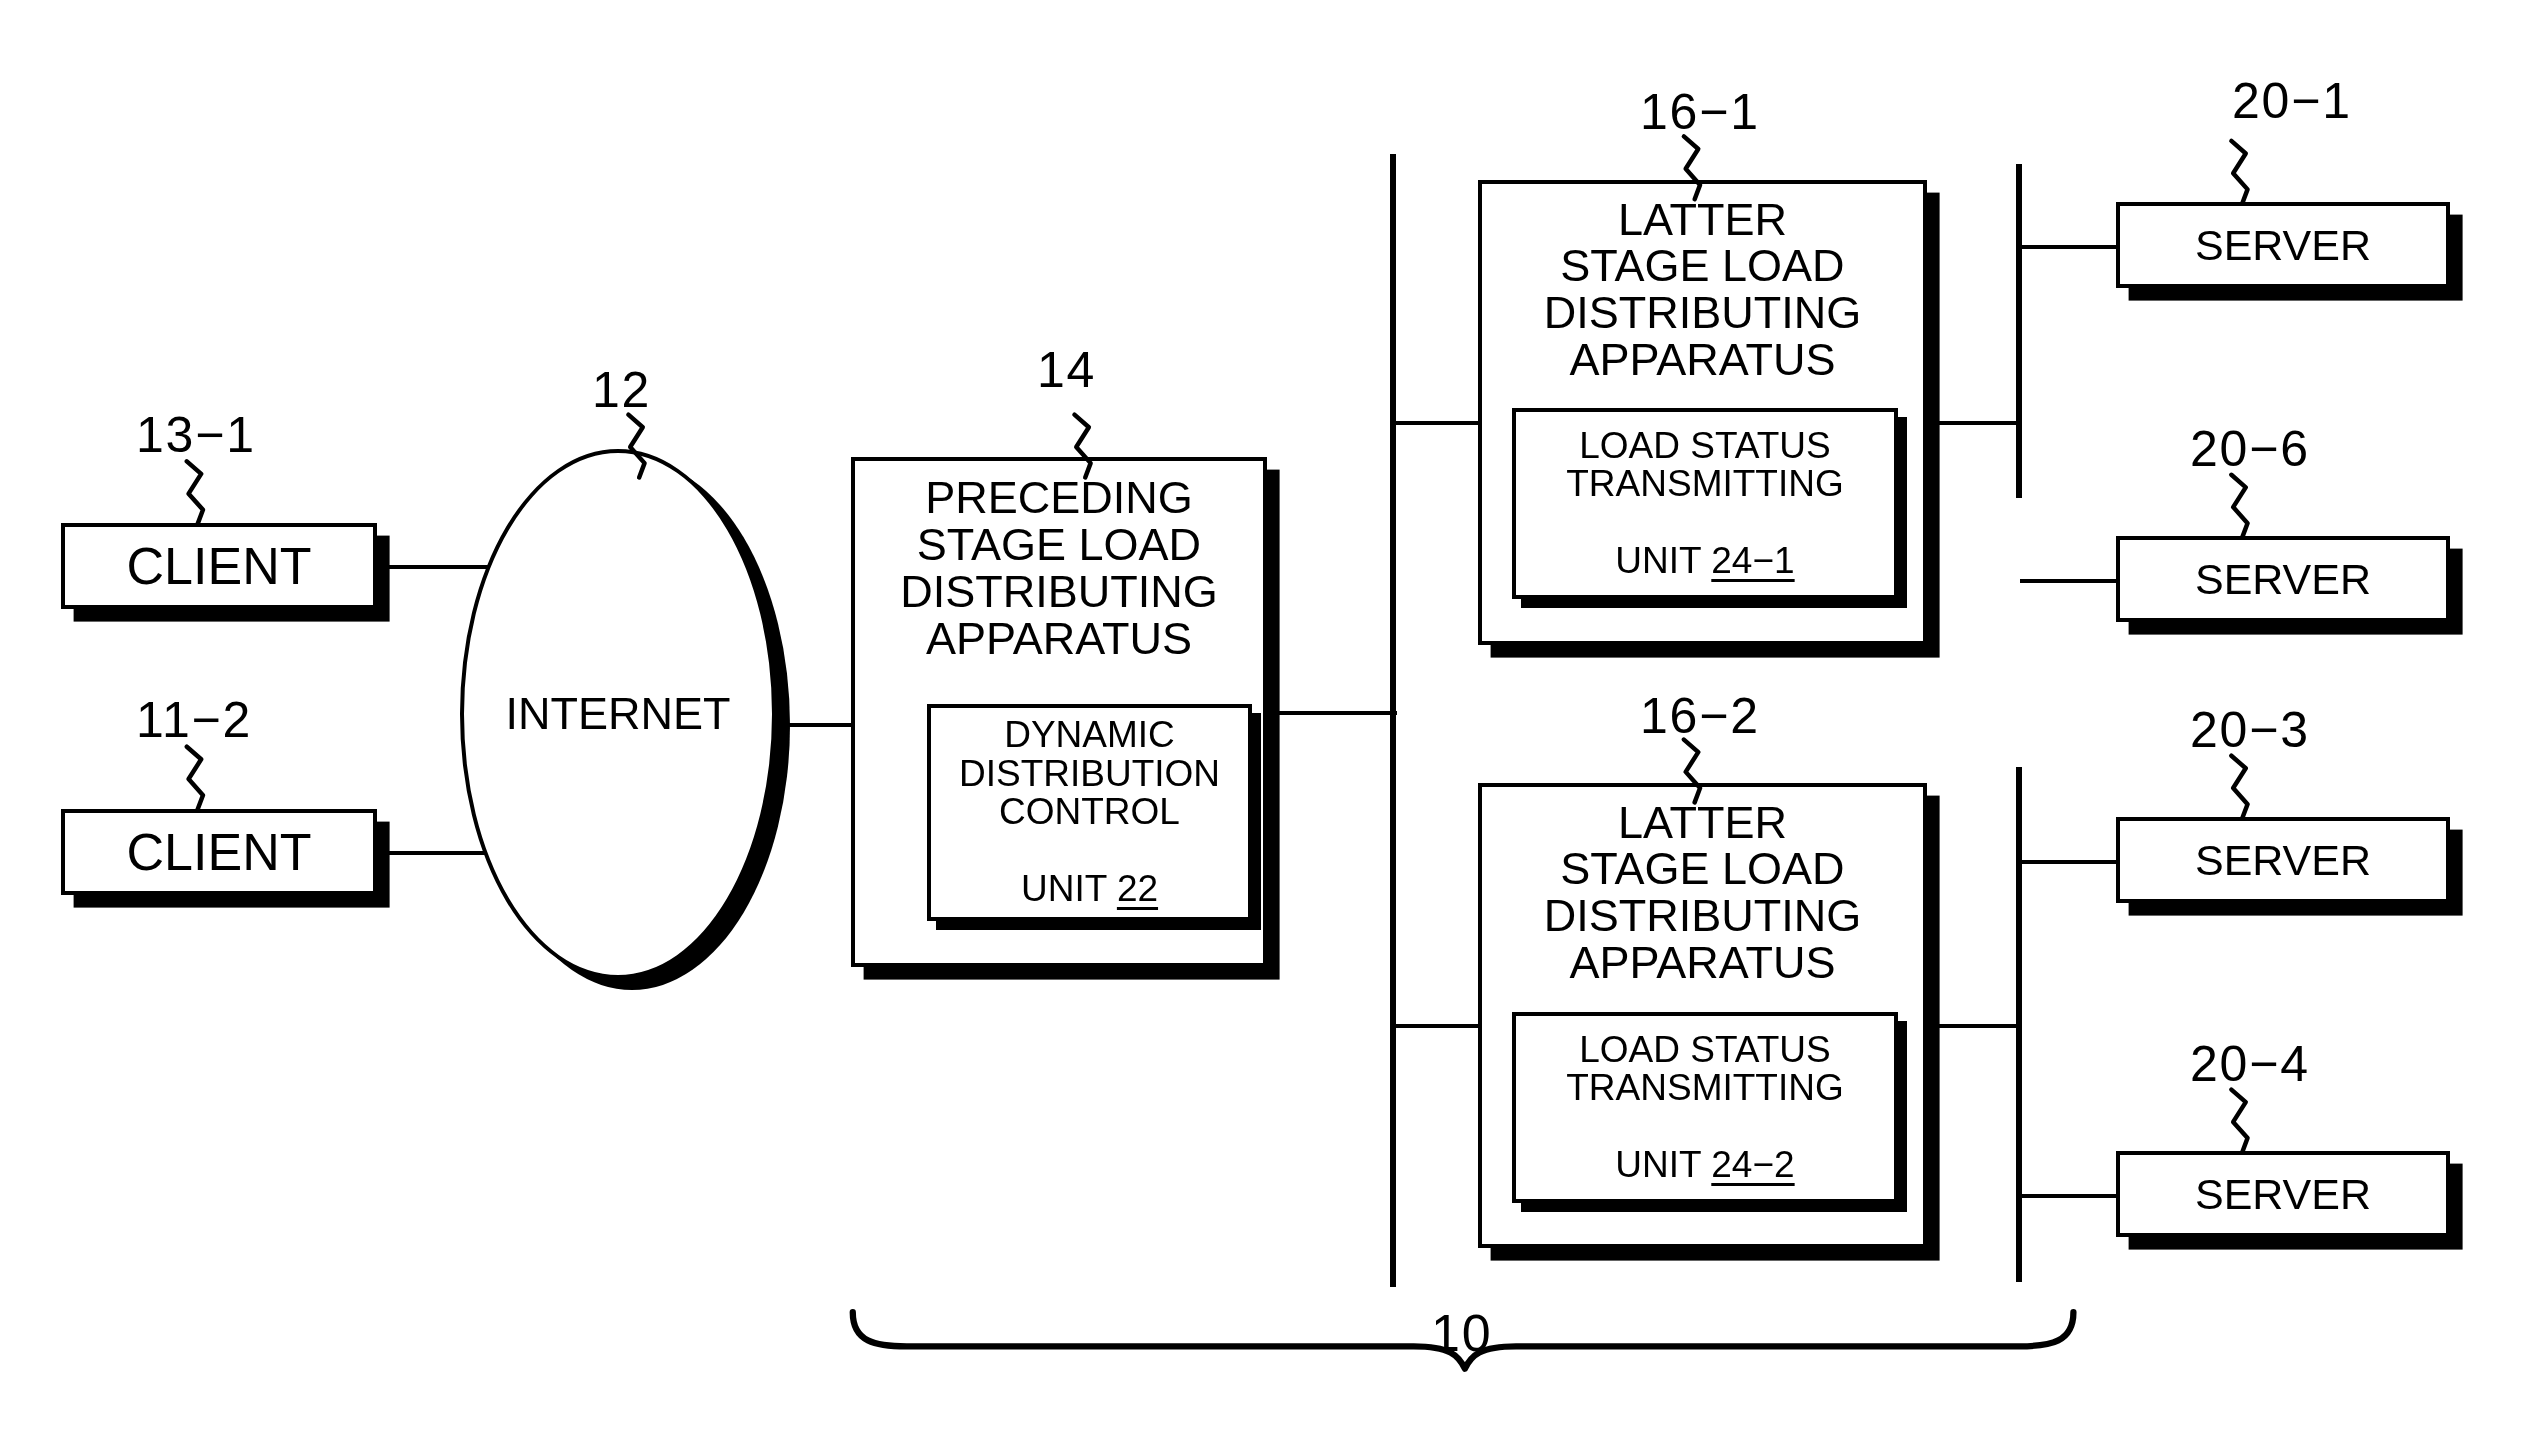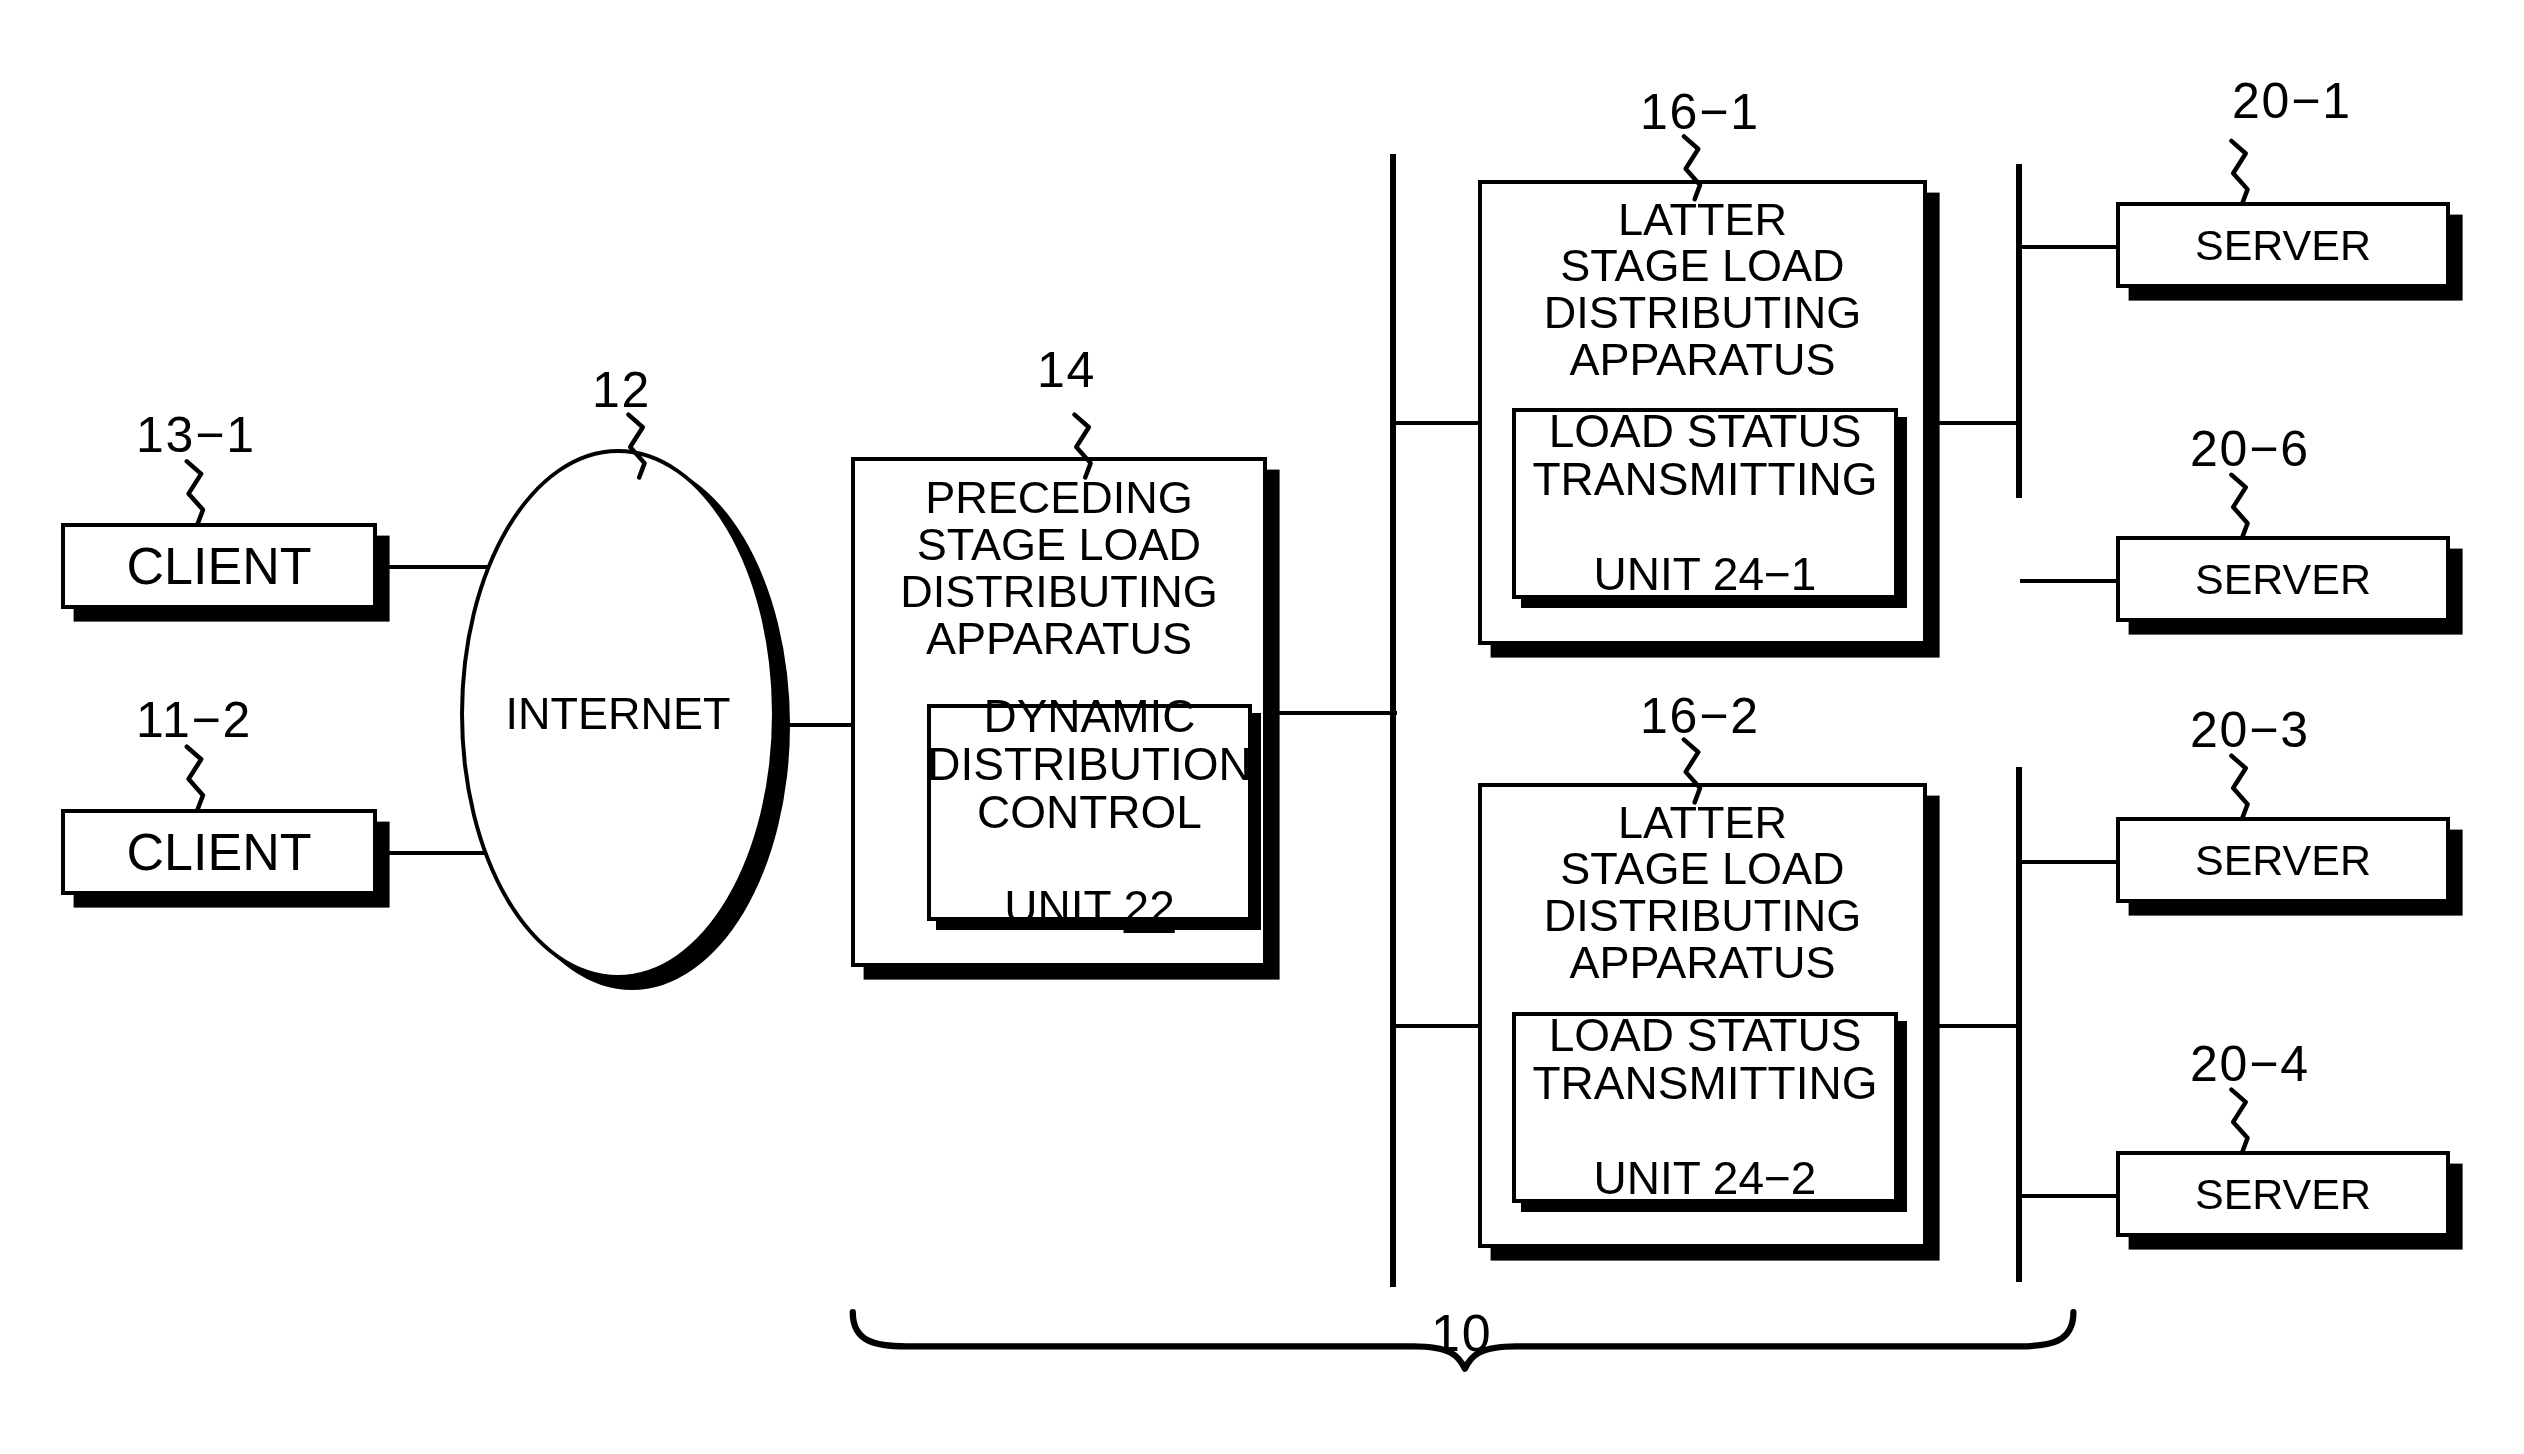--- a/index.html
+++ b/index.html
@@ -50,21 +50,21 @@
   .btext {
     text-align: center;
     line-height: 1.04;
     letter-spacing: 0px;
     white-space: pre-line;
     font-weight: 400;
   }
   .t-client  { font-size: 52px; text-align: center; }
   .t-server  { font-size: 43px; text-align: center; }
   .t-apparatus { font-size: 45px; }
-  .t-unit    { font-size: 46px; }
+  .t-unit    { font-size: 37px; }
   .t-internet{ font-size: 45px; }
 
   .unitnum { text-decoration: underline; text-underline-offset: 6.3px; }
 
   
   .refnum {
     position: absolute;
     font-size: 50px;
     letter-spacing: 1.8px;
     white-space: nowrap;

